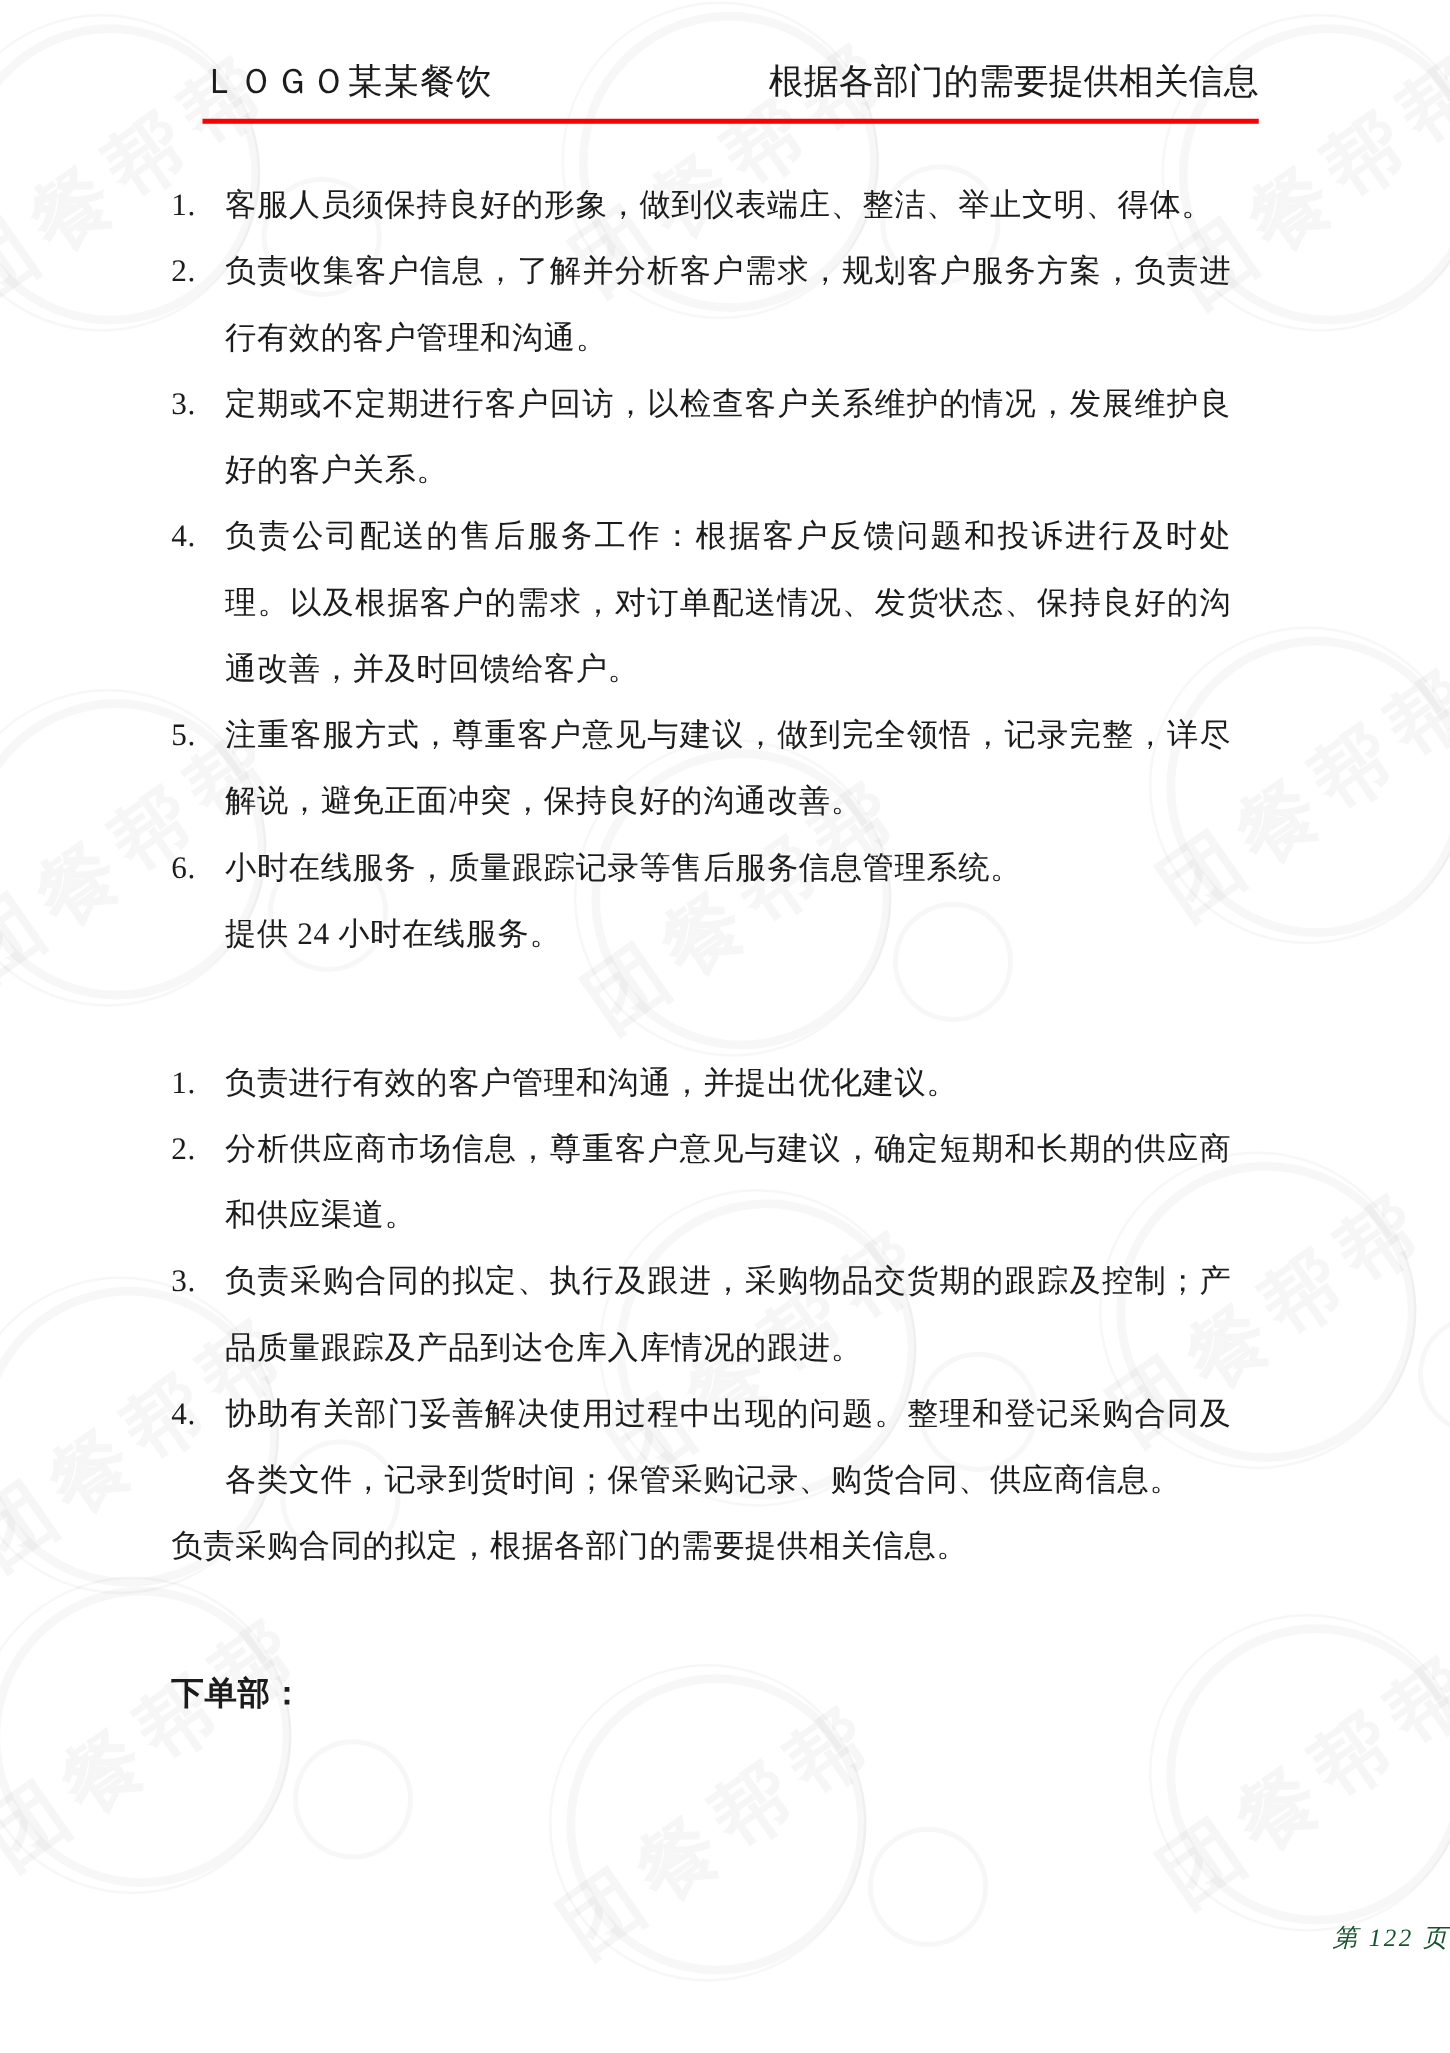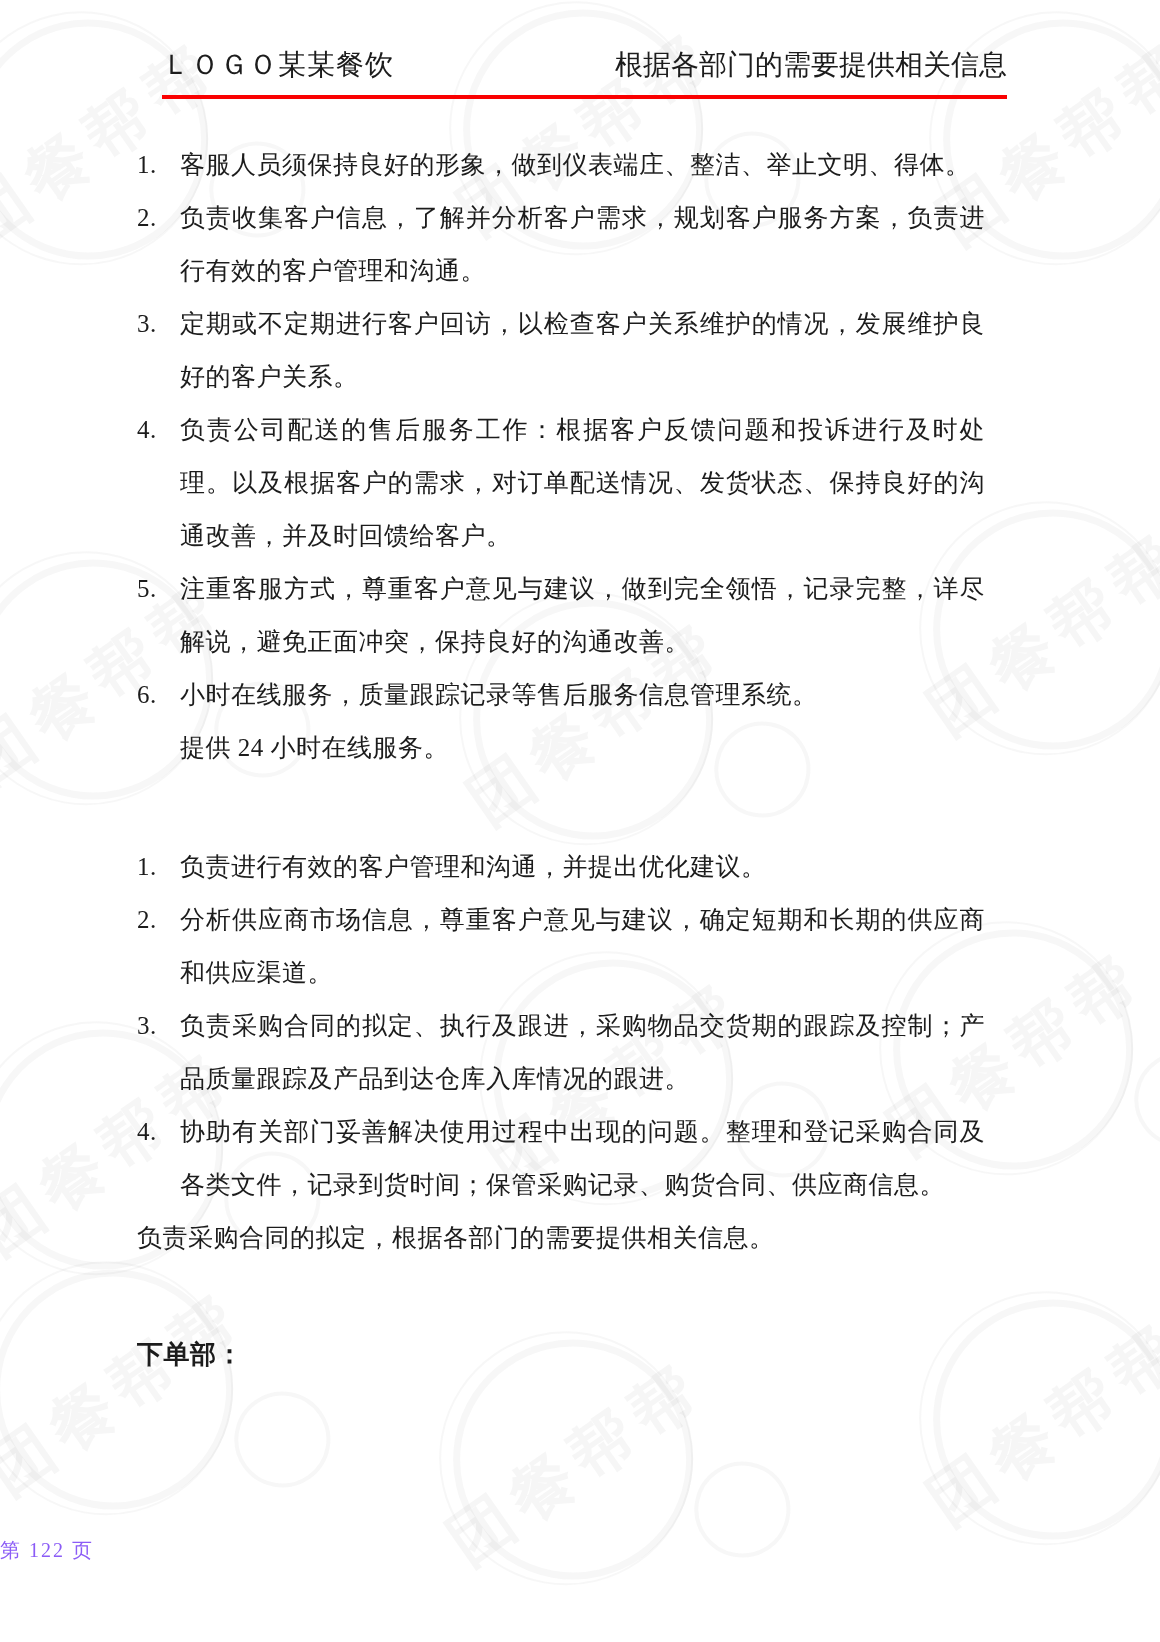--- a/index.html
+++ b/index.html
@@ -38,22 +38,22 @@
   .section:nth-of-type(2){margin-top:66px}
   .section:nth-of-type(3){margin-top:64px}
   .sec-heading{font-weight:bold;font-size:26px}
   .item{display:flex}
   .num{width:43px;flex:0 0 43px}
   .txt{flex:1;text-align:justify}
   .flush{margin:0;text-align:justify}
 
   
   .footer{
-    position:absolute;top:1537px;left:0;width:100%;text-align:left;
-    font-size:20px;letter-spacing:2px;color:#8b5cf6;z-index:1;
+    position:absolute;top:1537px;left:0;width:100%;text-align:right;
+    font-size:20px;letter-spacing:2px;color:#14532d;z-index:1;font-style:italic;
   }
 </style>
 </head>
 <body>
 
 <div class="page">
 
   <div class="wm-layer">
       <div class="wm-stamp" style="left: -55px; top: -20px;">
         <div class="wm-ring r1"></div>

